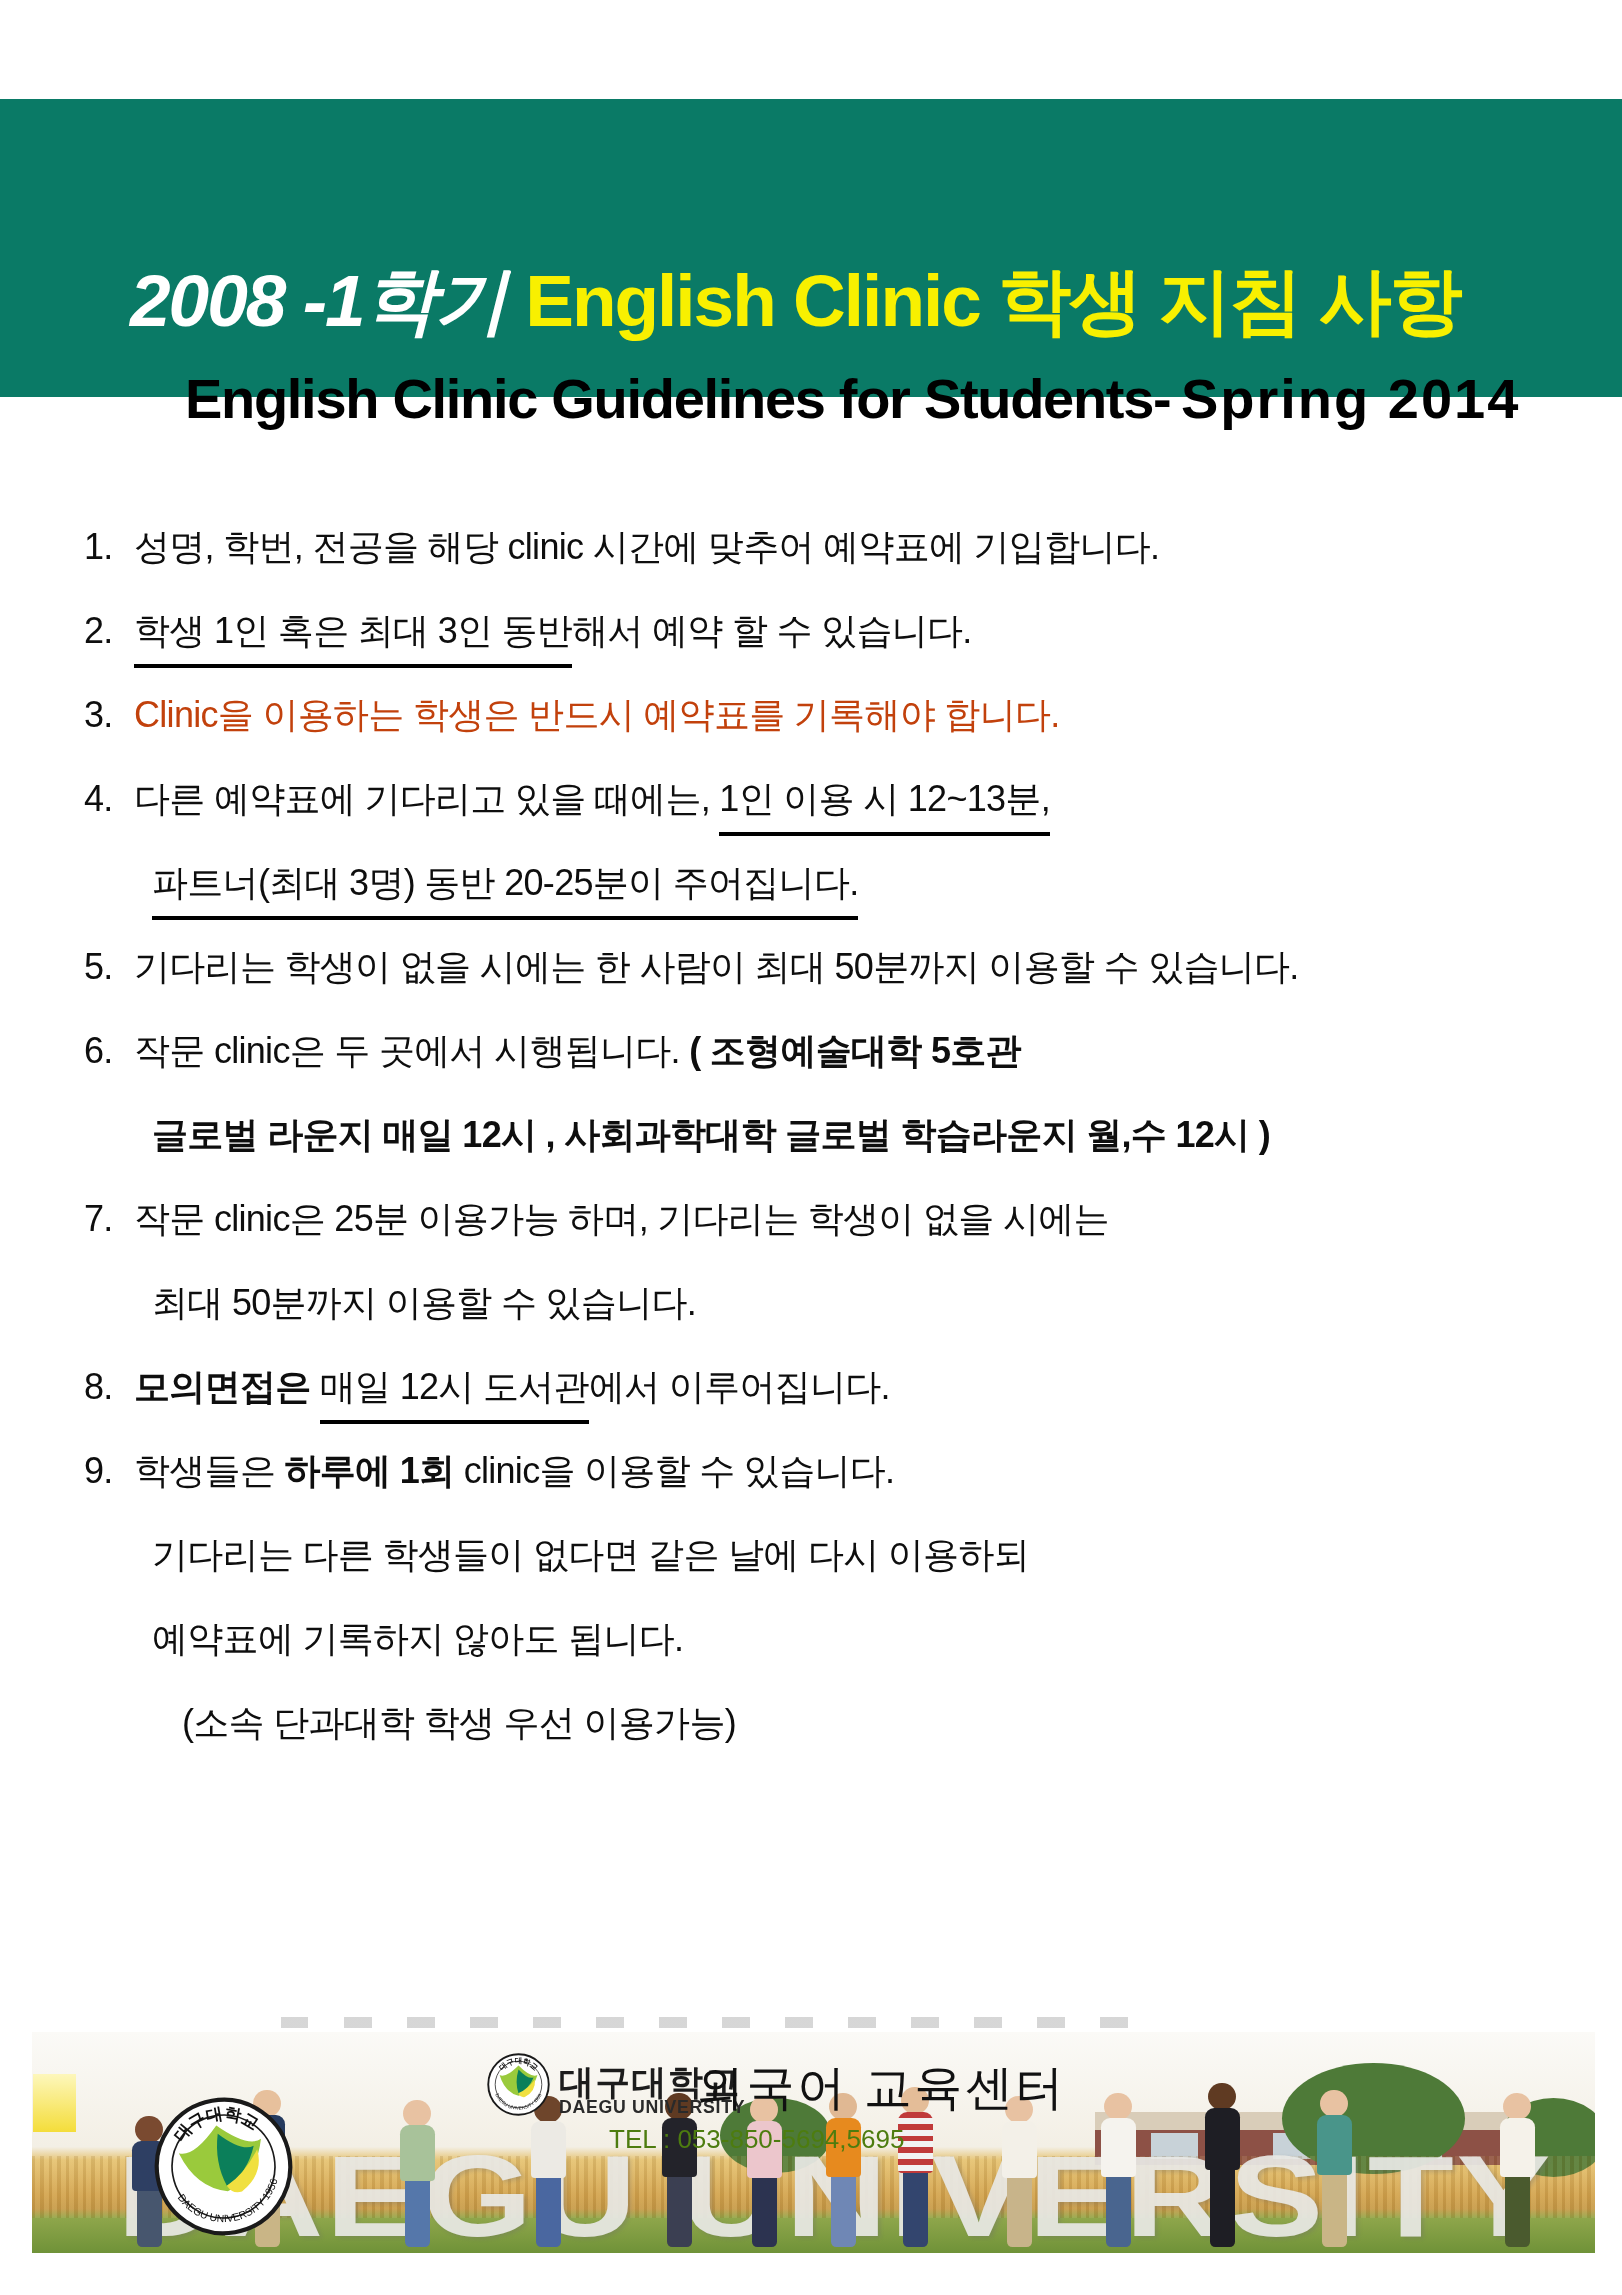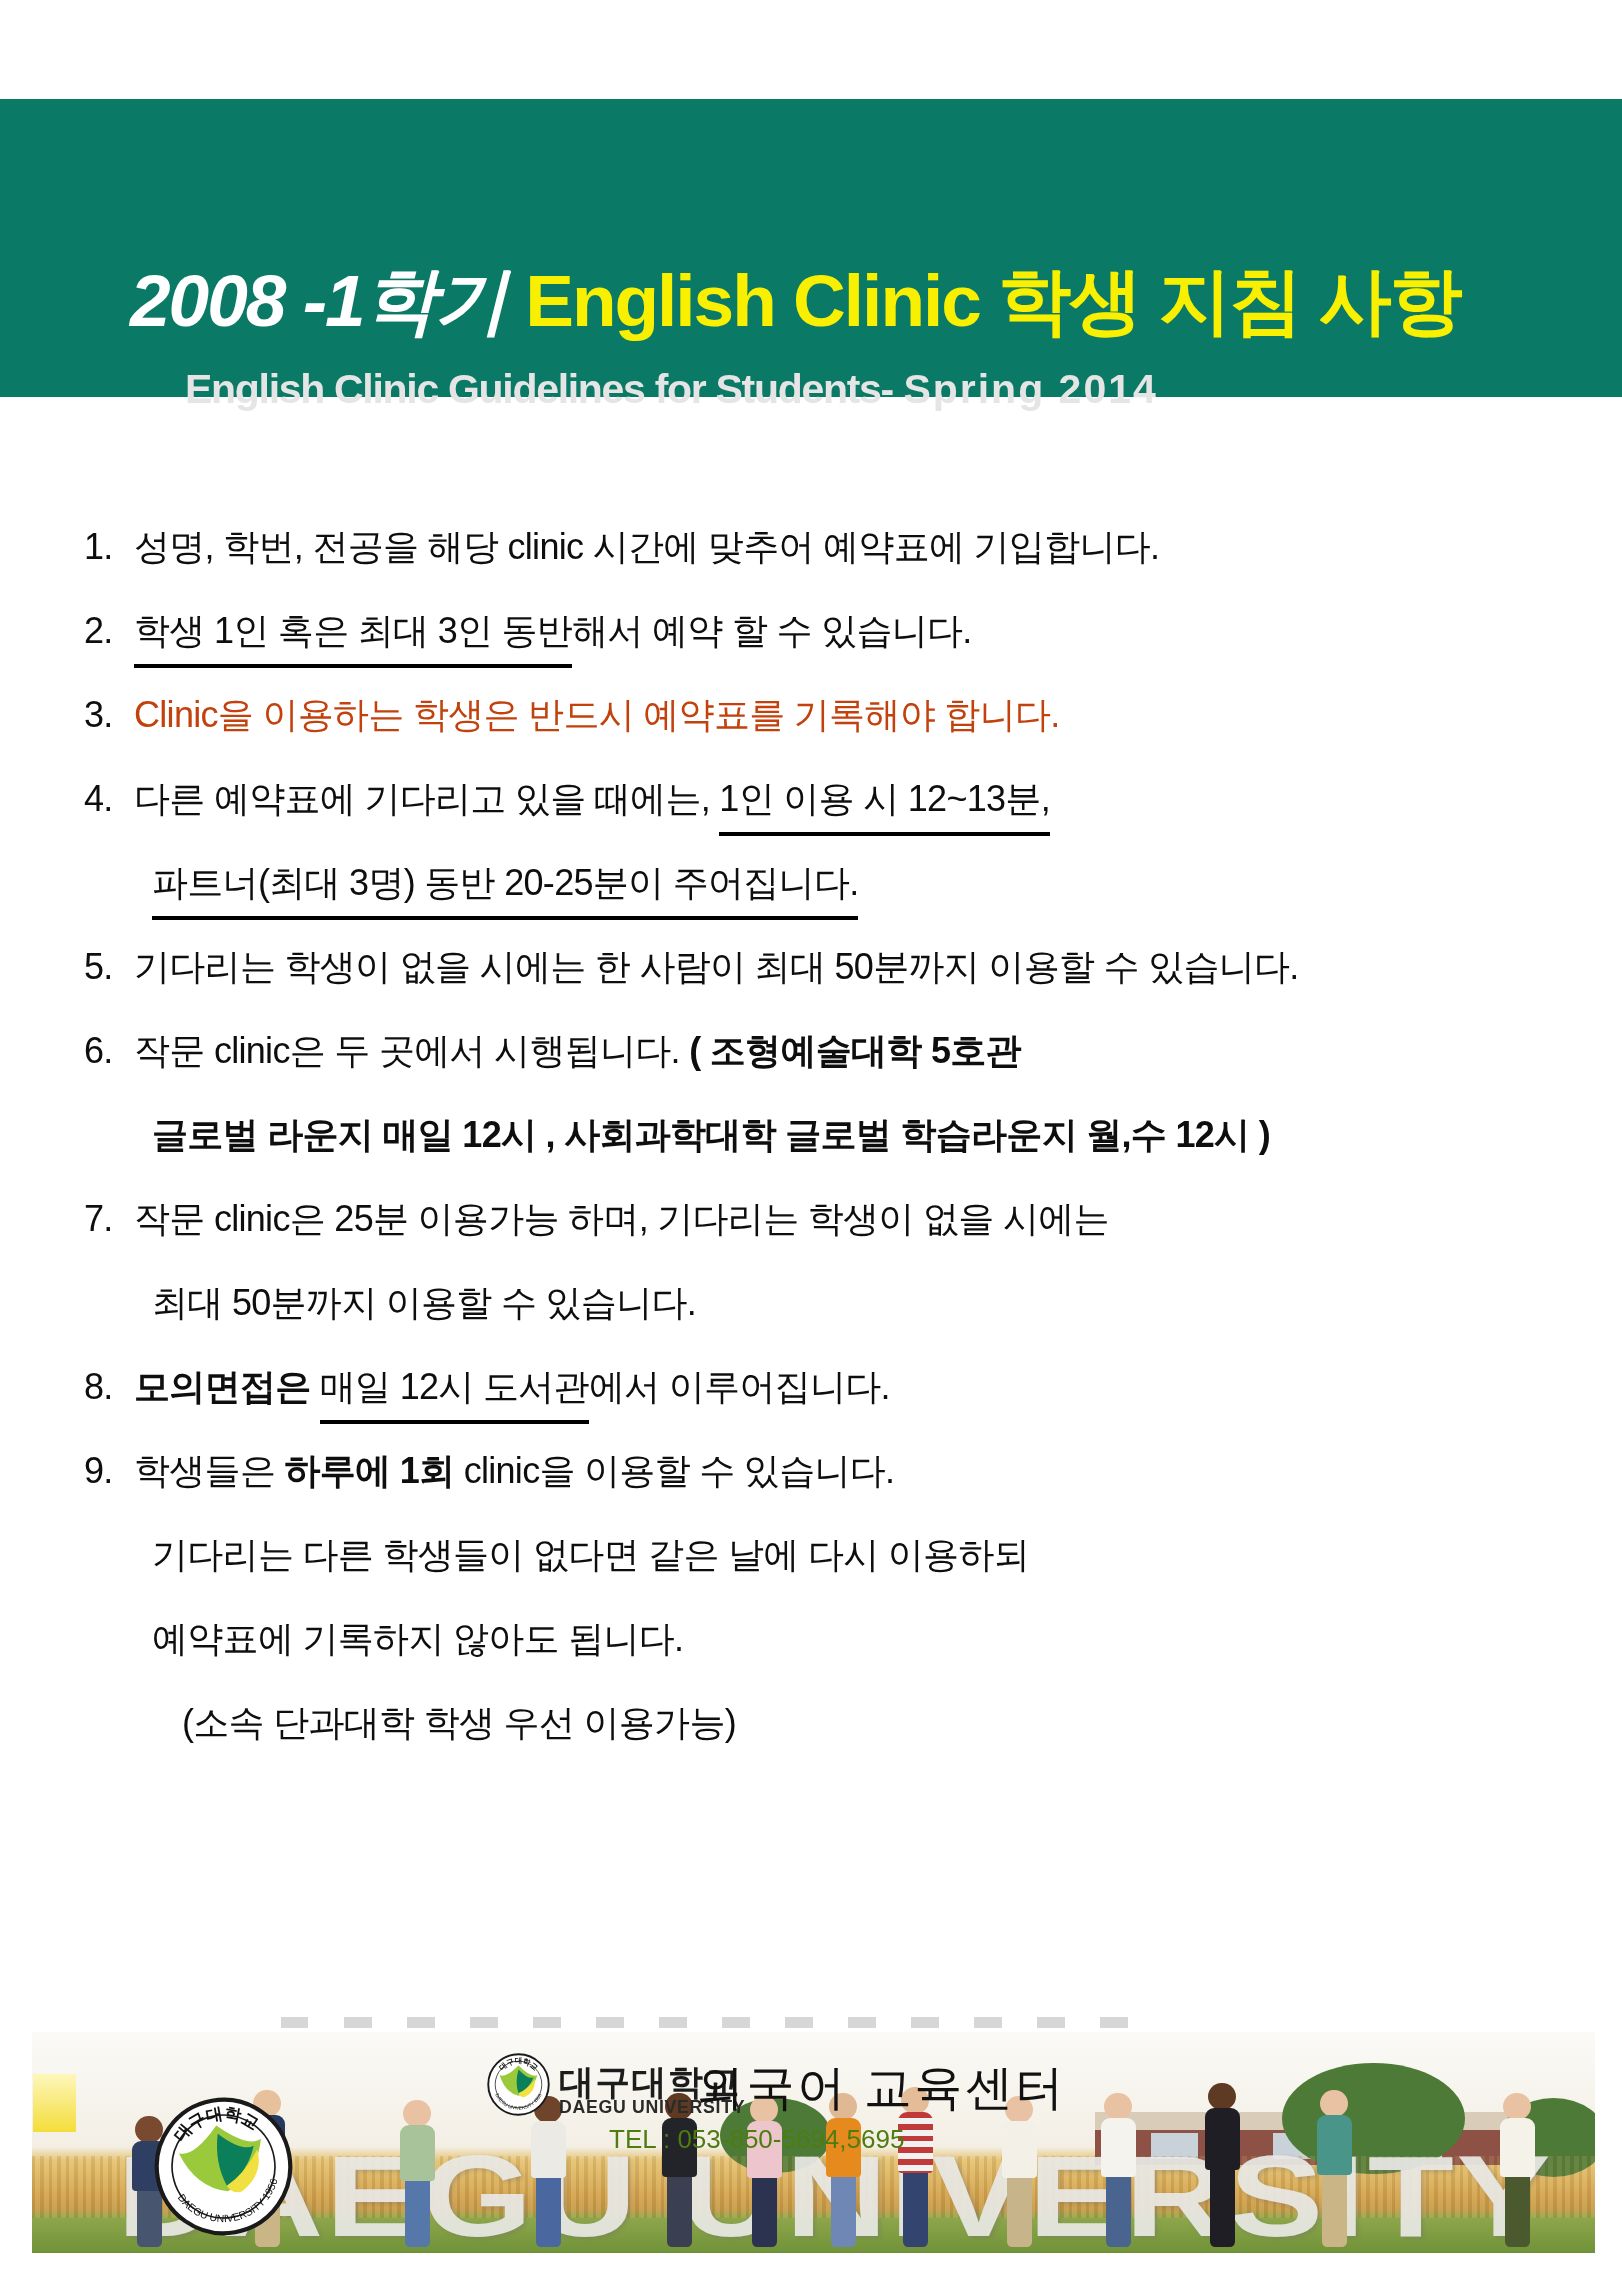--- a/index.html
+++ b/index.html
@@ -5,22 +5,22 @@
   html,body{margin:0;padding:0;background:#fff;}
   .page{position:relative;width:1623px;height:2295px;background:#ffffff;overflow:hidden;
         font-family:"Liberation Sans", sans-serif;}
 
   
   .banner{position:absolute;left:0;top:99px;width:1623px;height:298px;background:#0a7a66;}
   .title1{position:absolute;left:130px;top:154px;font-size:73px;font-weight:bold;
           letter-spacing:-2px;white-space:nowrap;}
   .t1-white{color:#ffffff;font-style:italic;margin-right:19.6px;}
   .t1-yellow{color:#f8f000;}
-  .title2{position:absolute;left:185px;top:267px;font-size:41px;font-weight:bold;
-          color:#e5e5e5;letter-spacing:-1.3px;white-space:nowrap;}
+  .title2{position:absolute;left:185px;top:267px;font-size:56px;font-weight:bold;
+          color:#000000;letter-spacing:-1.3px;white-space:nowrap;}
   .t2-spring{letter-spacing:2px;margin-left:10.5px;}
 
   
   .guidelines{position:absolute;left:84px;top:505px;width:1525px;color:#0e0e0e;}
   .g-line{height:84px;line-height:84px;font-size:36px;white-space:nowrap;letter-spacing:-0.7px;}
   .g-num{display:inline-block;min-width:50px;}
   .g-line .b{font-weight:bold;}
   .g-line .u{border-bottom:4.6px solid #000;padding-bottom:13px;}
   .g-line .red{color:#c2410c;}
 

